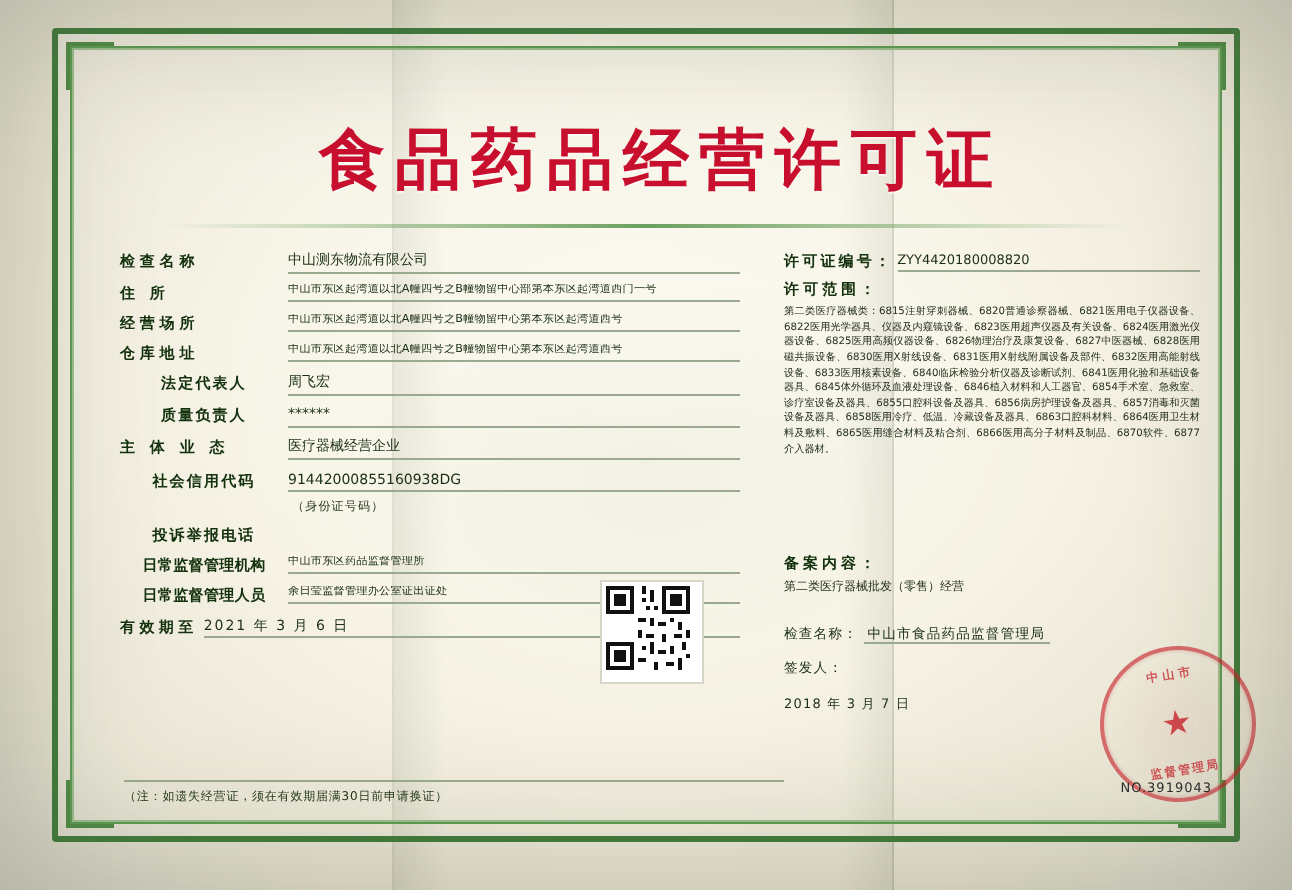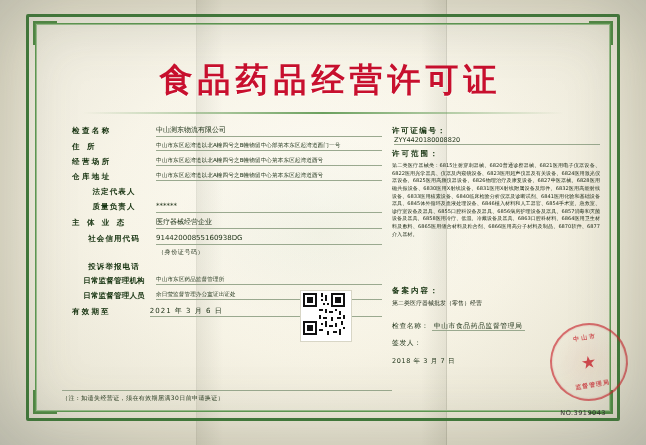--- a/index.html
+++ b/index.html
@@ -63,42 +63,42 @@
     text-shadow:0 1px 0 rgba(255,255,255,.6);
     white-space:nowrap;
     padding-left:15px;
   }
   .title-rule{
     position:absolute;left:82px;right:82px;top:112px;height:2px;
     background:linear-gradient(to right,rgba(63,122,58,0),#6ba05e,rgba(63,122,58,0));
   }
 
   
-  .col-left{position:absolute;left:72px;top:126px;width:310px;}
+  .col-left{position:absolute;left:60px;top:126px;width:310px;}
   .col-right{position:absolute;left:392px;top:126px;width:208px;}
 
   .row{display:flex;align-items:flex-start;margin-bottom:5.5px;font-size:7.5px;color:#1d2b1a;line-height:1.25;}
   .lbl{
     width:84px;flex:0 0 84px;
     letter-spacing:2.4px;
     color:#15320f;font-weight:bold;
     white-space:nowrap;
   }
   .lbl.narrow{letter-spacing:1.1px;text-align:center;}
   .val{
     flex:1;border-bottom:1px solid #9aa98f;padding-bottom:1px;
     color:#1a2f14;white-space:nowrap;overflow:hidden;text-overflow:clip;
     font-size:7px;
   }
   .val.tiny{font-size:5.6px;letter-spacing:.1px;}
 
   .sub{font-size:6px;color:#2b3a24;margin:-3px 0 5px 86px;letter-spacing:.6px;}
 
   
-  .rhead{display:flex;font-size:7.5px;color:#15320f;font-weight:bold;margin-bottom:4px;letter-spacing:1.6px;flex-direction:column;}
+  .rhead{display:flex;font-size:7.5px;color:#15320f;font-weight:bold;margin-bottom:4px;letter-spacing:1.6px;}
   .rhead .rv{font-weight:normal;color:#1a2f14;letter-spacing:0;margin-left:2px;
     border-bottom:1px solid #9aa98f;flex:1;font-size:6.5px;}
   .scope-title{font-size:7.5px;font-weight:bold;color:#15320f;letter-spacing:2px;margin:2px 0 3px;}
   .scope-body{
     font-size:5.1px;line-height:1.5;color:#232f1c;text-align:justify;
     height:118px;overflow:hidden;
   }
   .record-title{font-size:7.5px;font-weight:bold;color:#15320f;letter-spacing:2px;margin:6px 0 2px;}
   .record-body{font-size:6px;color:#232f1c;line-height:1.5;}
 
@@ -127,23 +127,23 @@
       border:1px solid #d8d6c6;}
   .qr svg{display:block;}
 
   
   .footnote{
     position:absolute;left:62px;bottom:42px;width:330px;
     font-size:6px;color:#1f3318;letter-spacing:.4px;
     border-top:1px solid #9aa98f;padding-top:3px;
   }
   .certno{
-    position:absolute;right:40px;bottom:28px;font-size:6.5px;color:#2a2a2a;letter-spacing:.5px;padding-left:28px;
-  }
-  .valid-row{display:flex;align-items:flex-end;font-size:7.5px;color:#15320f;font-weight:bold;letter-spacing:2.2px;margin-top:2px;gap:36px;}
+    position:absolute;right:40px;bottom:47px;font-size:6.5px;color:#2a2a2a;letter-spacing:.5px;padding-left:28px;
+  }
+  .valid-row{display:flex;align-items:flex-end;font-size:7.5px;color:#15320f;font-weight:bold;letter-spacing:2.2px;margin-top:2px;}
   .valid-row .vv{font-weight:normal;font-size:7px;color:#1a2f14;border-bottom:1px solid #9aa98f;flex:1;margin-left:3px;letter-spacing:1px;}
 </style>
 </head>
 <body>
 
 <div id="cert">
 
   <div class="fold f1"></div>
   <div class="fold f2"></div>
   <div class="shade s1"></div>
@@ -179,20 +179,21 @@
       <span class="val tiny">中山市东区起湾道以北A幢四号之B幢物留中心第本东区起湾道西号</span>
     </div>
 
     <div class="row">
       <span class="lbl">仓库地址</span>
       <span class="val tiny">中山市东区起湾道以北A幢四号之B幢物留中心第本东区起湾道西号</span>
     </div>
 
     <div class="row">
       <span class="lbl narrow">法定代表人</span>
+      <span class="val">周飞宏</span>
     </div>
 
 
     <div class="row">
       <span class="lbl narrow">质量负责人</span>
       <span class="val">******</span>
     </div>
 
     <div class="row">
       <span class="lbl">主 体 业 态</span>

